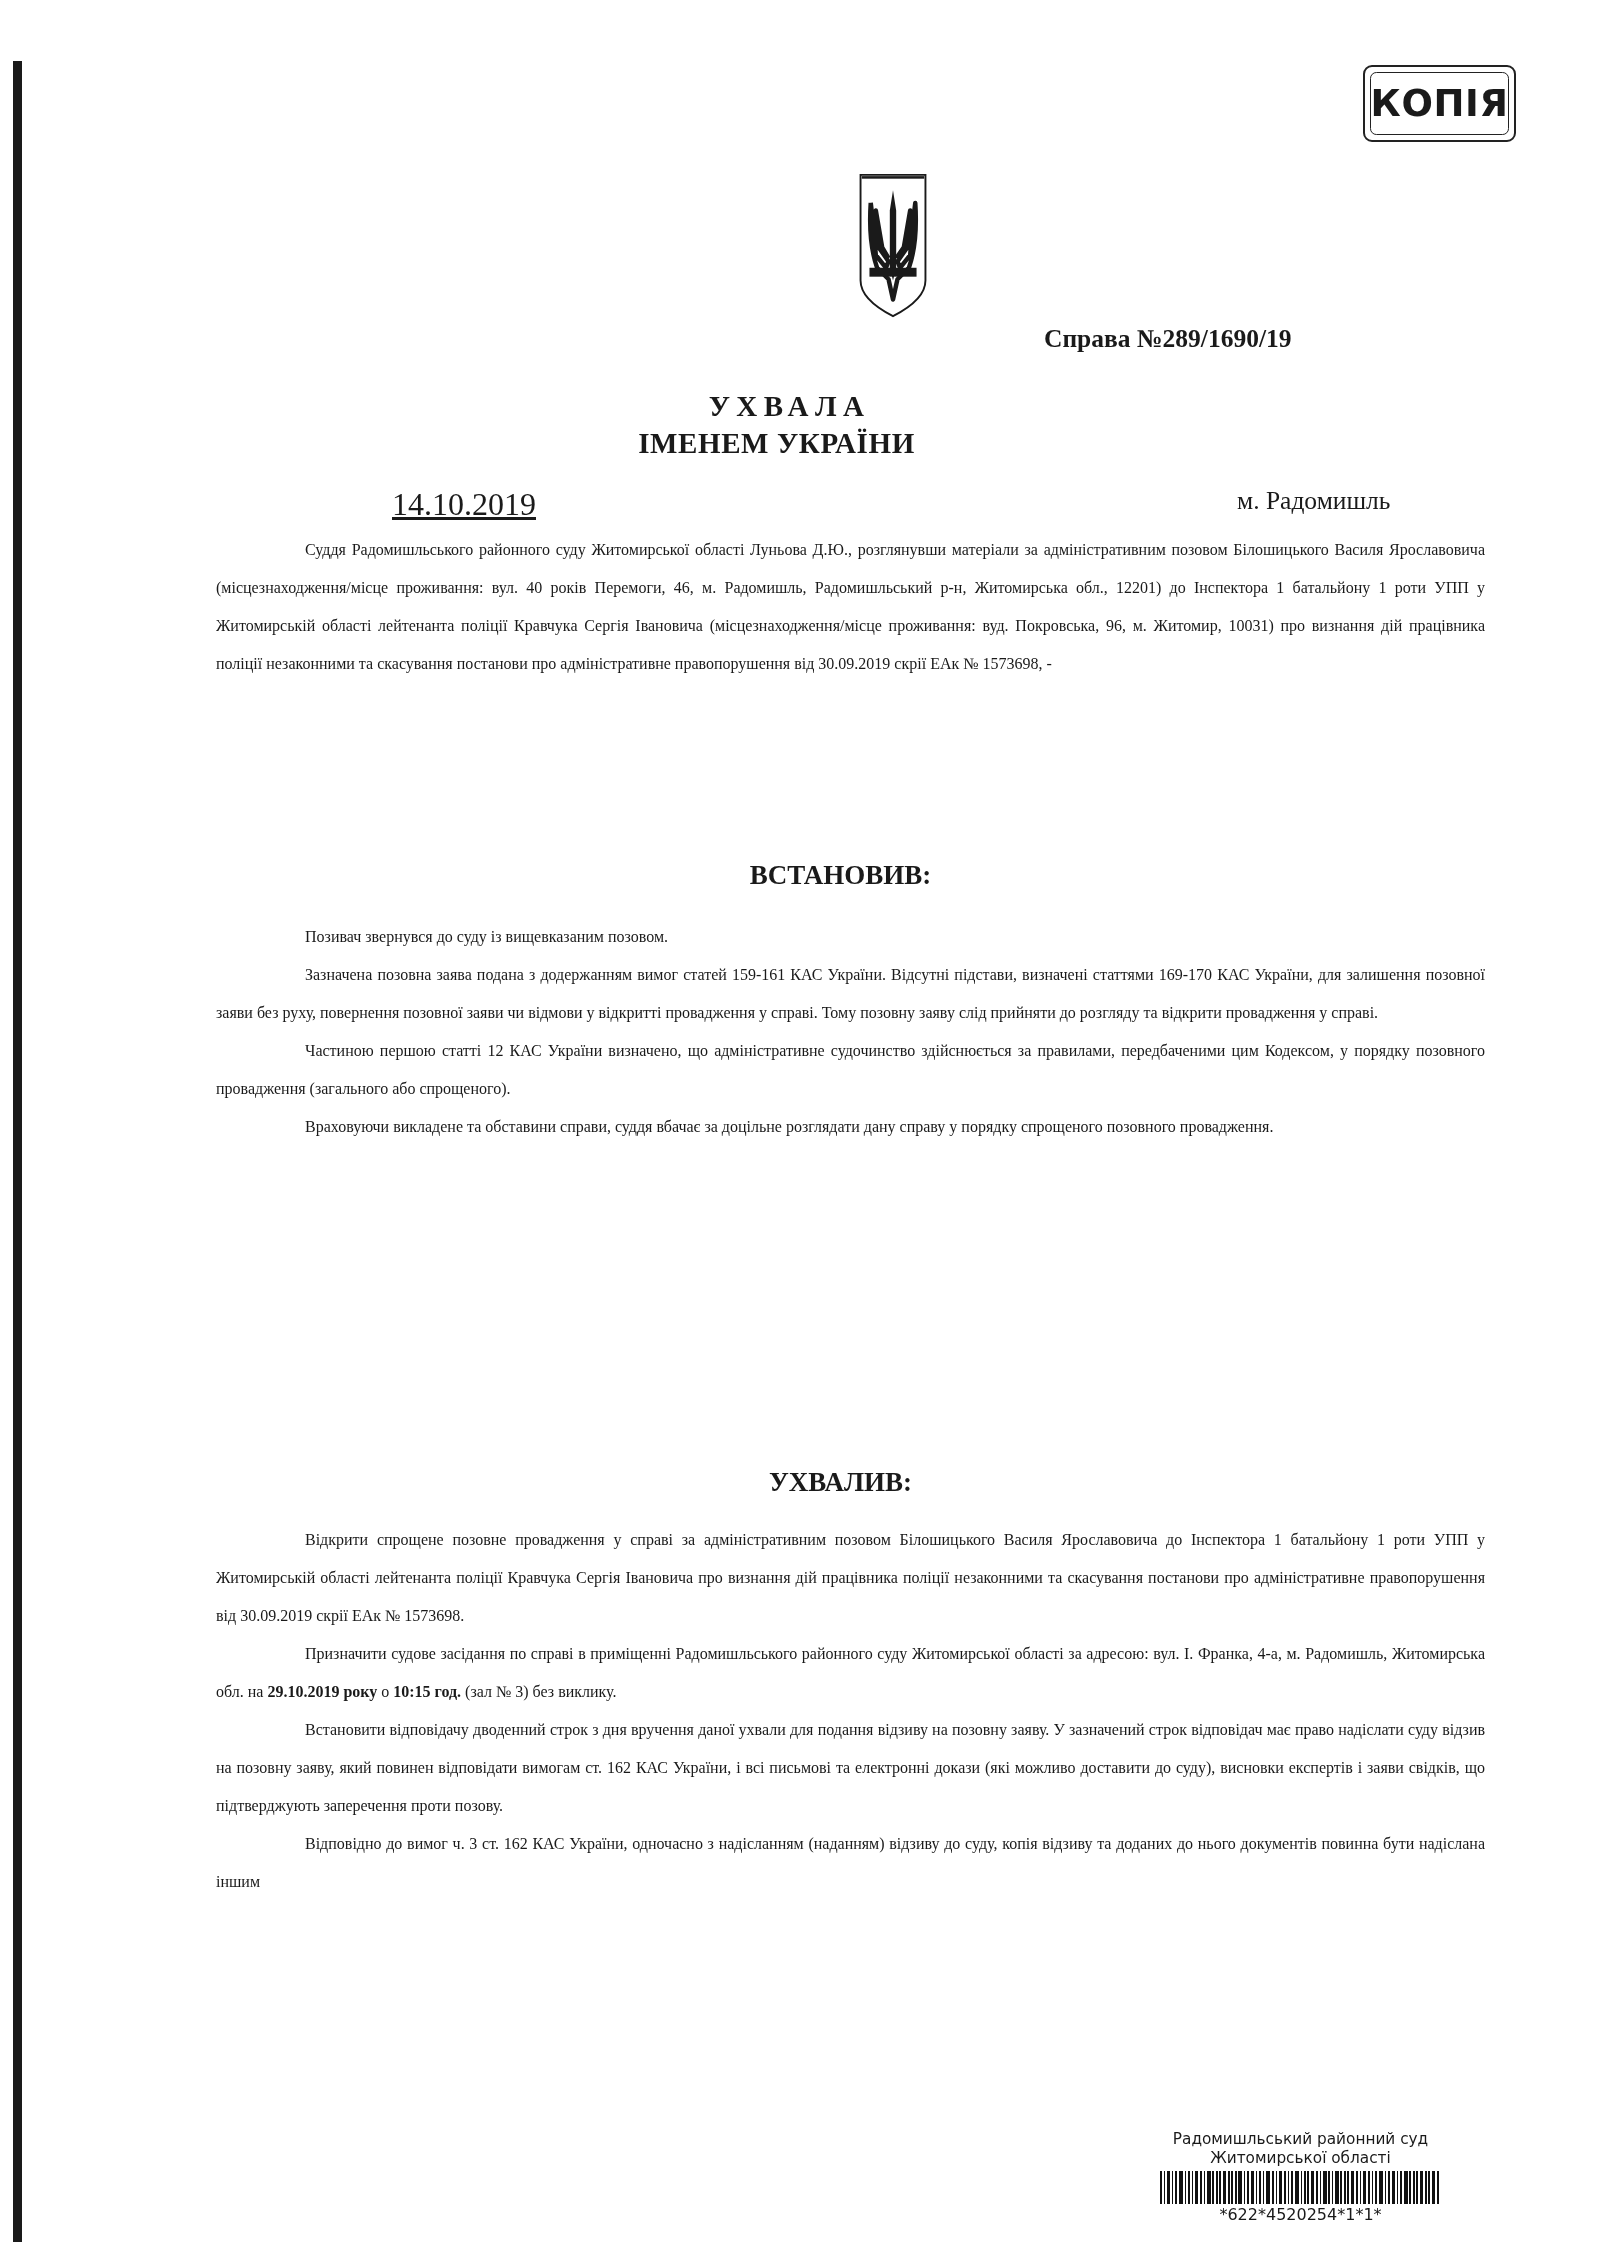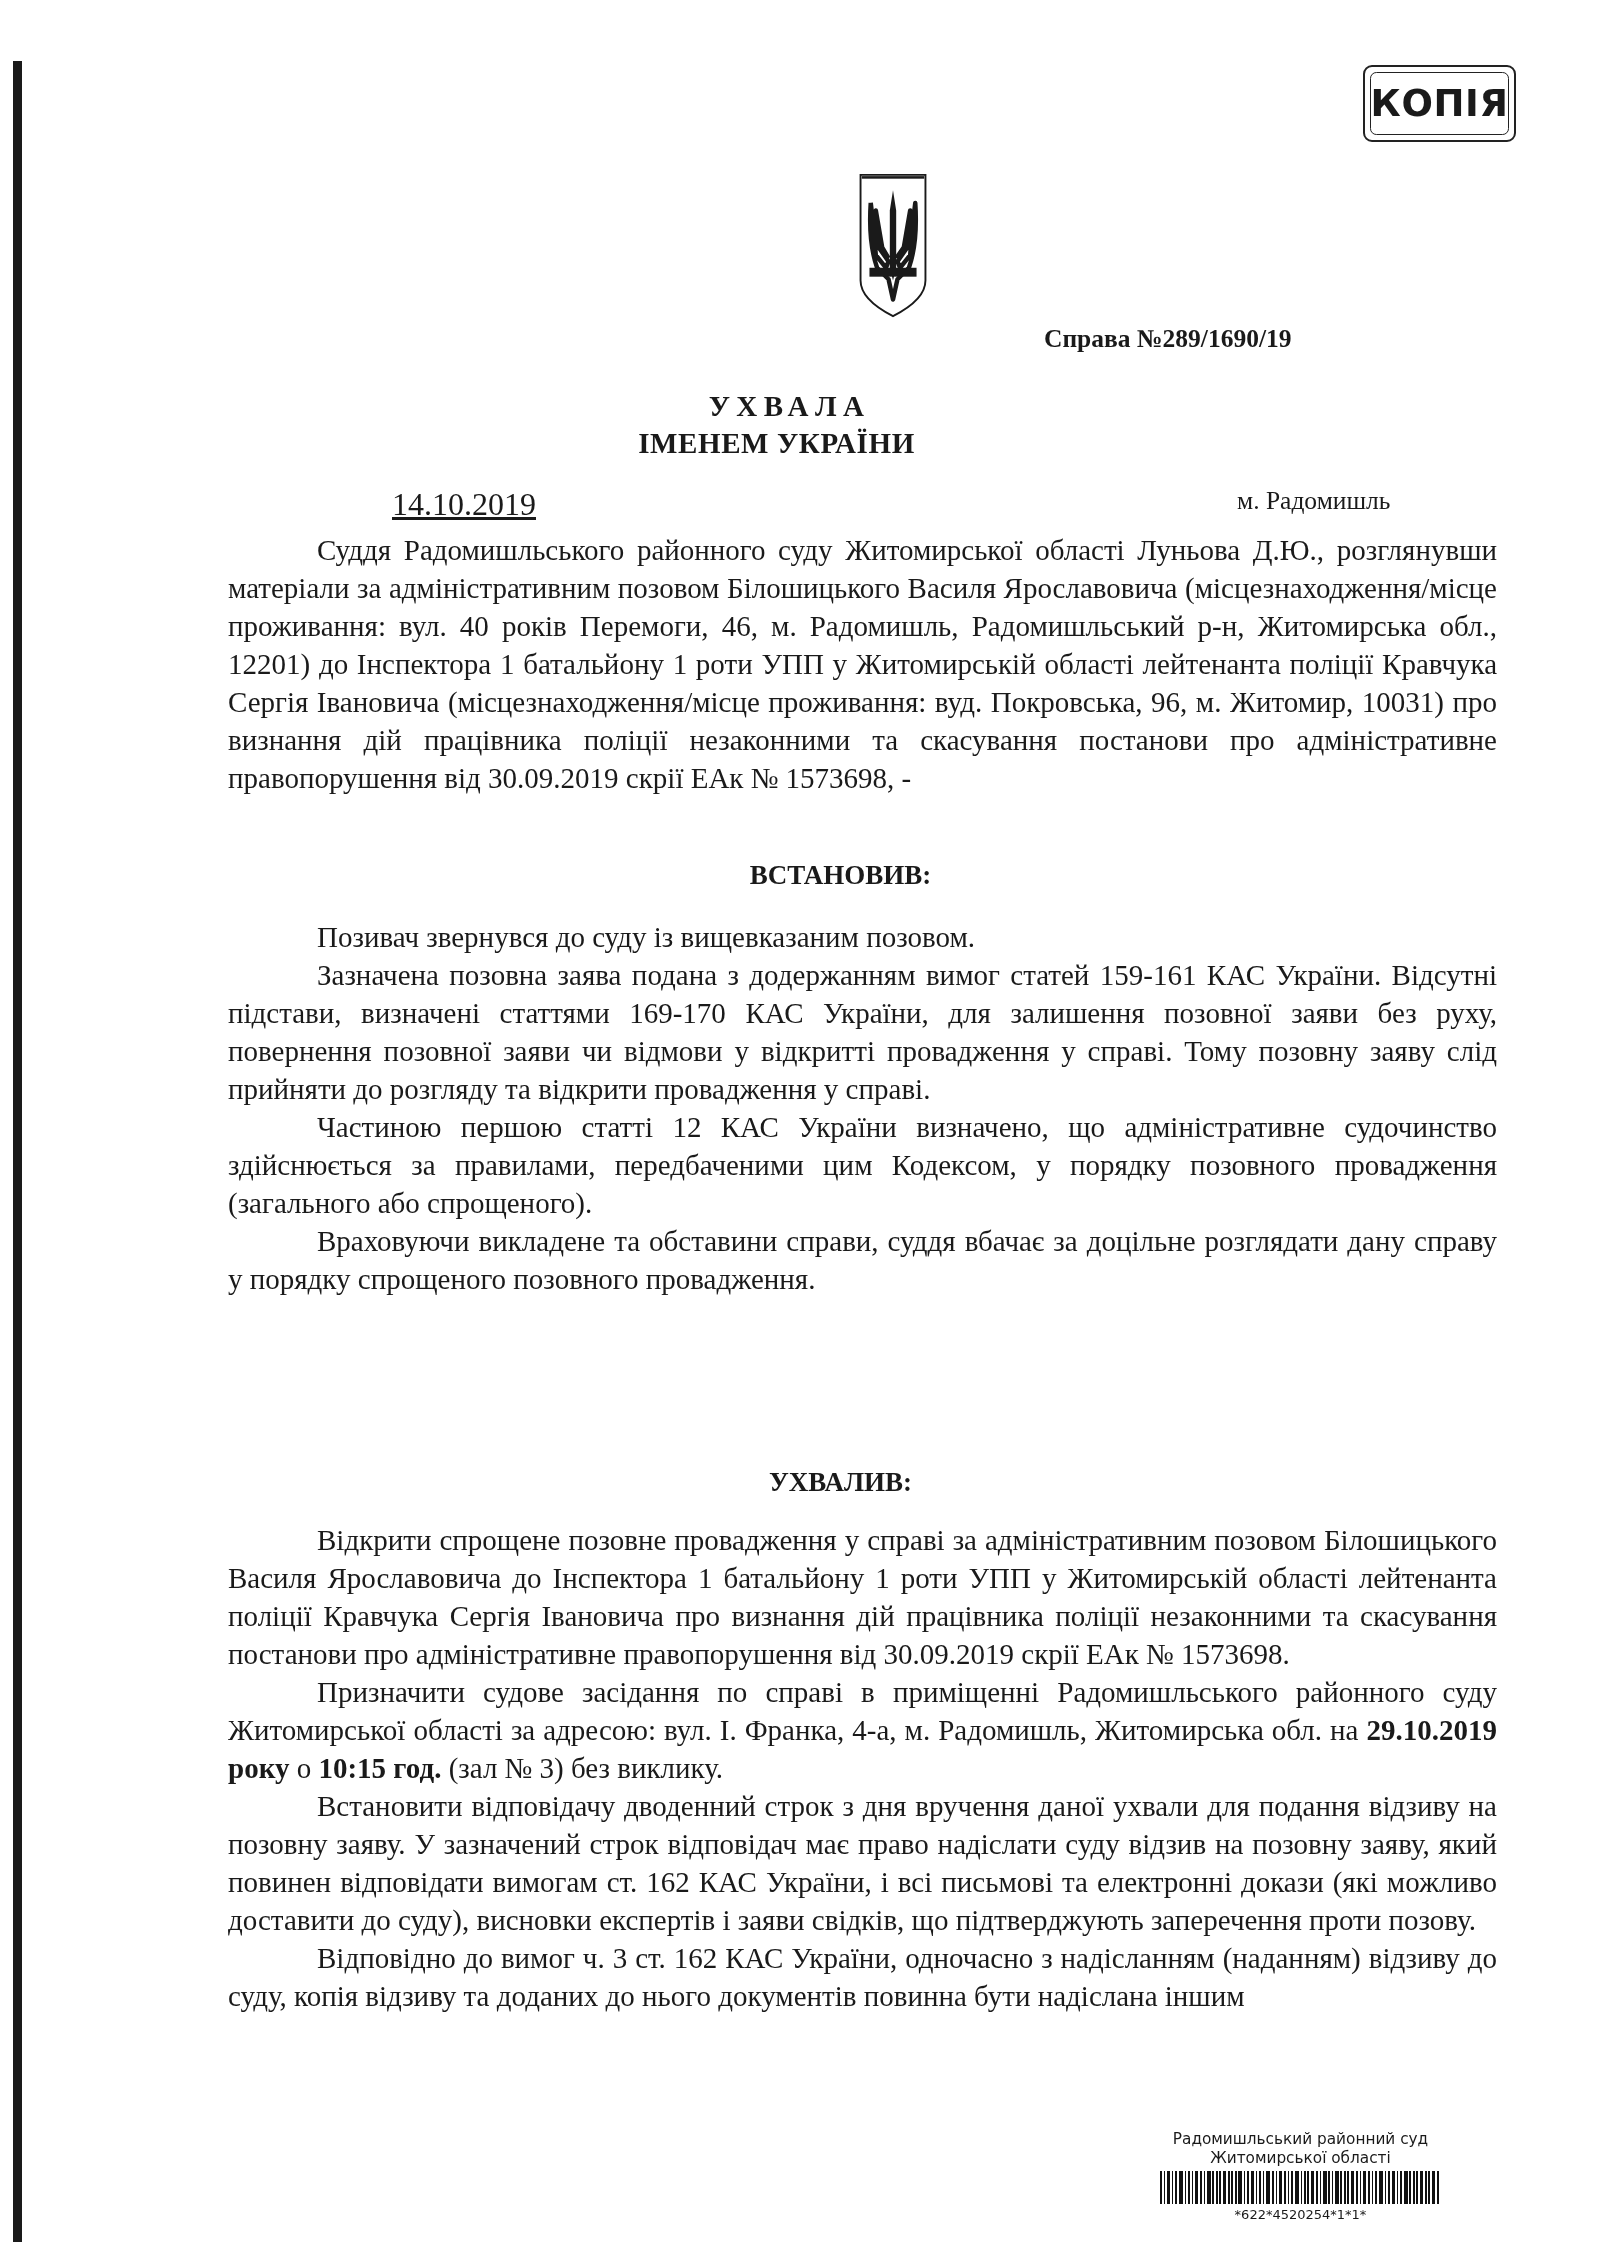--- a/index.html
+++ b/index.html
@@ -11,29 +11,29 @@
   .stamp-inner { position: absolute; left: 5.1px; top: 5.1px; right: 5.1px; bottom: 5.1px;
            border: 1.9px solid #222; border-radius: 6.4px; display: flex; align-items: center; justify-content: center;
            font-family: "DejaVu Sans", "Liberation Sans", sans-serif; font-weight: bold; font-size: 37px; letter-spacing: 0.6px; }
   .emblem { position: absolute; left: 858px; top: 172px; width: 70px; height: 147px; }
   .case-info { position: absolute; left: 1044px; top: 319px; font-size: 25.5px; line-height: 40px; font-weight: bold; }
   .title { position: absolute; left: 0; width: 1617px; text-align: center; font-weight: bold; font-size: 29px; }
   .title.t1 { top: 390px; letter-spacing: 6.4px; left: -19px; }
   .title.t2 { top: 427px; letter-spacing: 0.6px; left: -32px; }
   .date { position: absolute; left: 392px; top: 486px; font-size: 32px; text-decoration: underline; }
   .city { position: absolute; left: 1237px; top: 486px; font-size: 25.5px; }
-  .body { position: absolute; left: 228px; width: 1269px; font-size: 29px; line-height: 38px; text-align: justify; }
+  .body { position: absolute; left: 216px; width: 1269px; font-size: 16px; line-height: 38px; text-align: justify; }
   .body p { margin: 0; text-indent: 89px; }
   .section-head { position: absolute; left: 0; width: 1617px; text-align: center; font-weight: bold; font-size: 27px; }
   b { font-weight: bold; }
   .footer { position: absolute; left: 1071px; top: 2130px; width: 459px; text-align: center;
             font-family: "DejaVu Sans", "Liberation Sans", sans-serif; font-size: 15.3px; line-height: 19px; }
   .barcode { display: flex; justify-content: center; align-items: stretch; height: 33px; margin: 2.6px auto 0; width: 446px; }
   .barcode span { display: block; background: #111; margin-right: 1.9px; }
-  .barcode-num { font-size: 13px; margin-top: 1.3px; }
+  .barcode-num { font-size: 16px; margin-top: 1.3px; }
 </style>
 </head>
 <body>
 
 <div class="margin-bar"></div>
 
 <div class="stamp">
   <div class="stamp-inner">КОПІЯ</div>
 </div>
 

